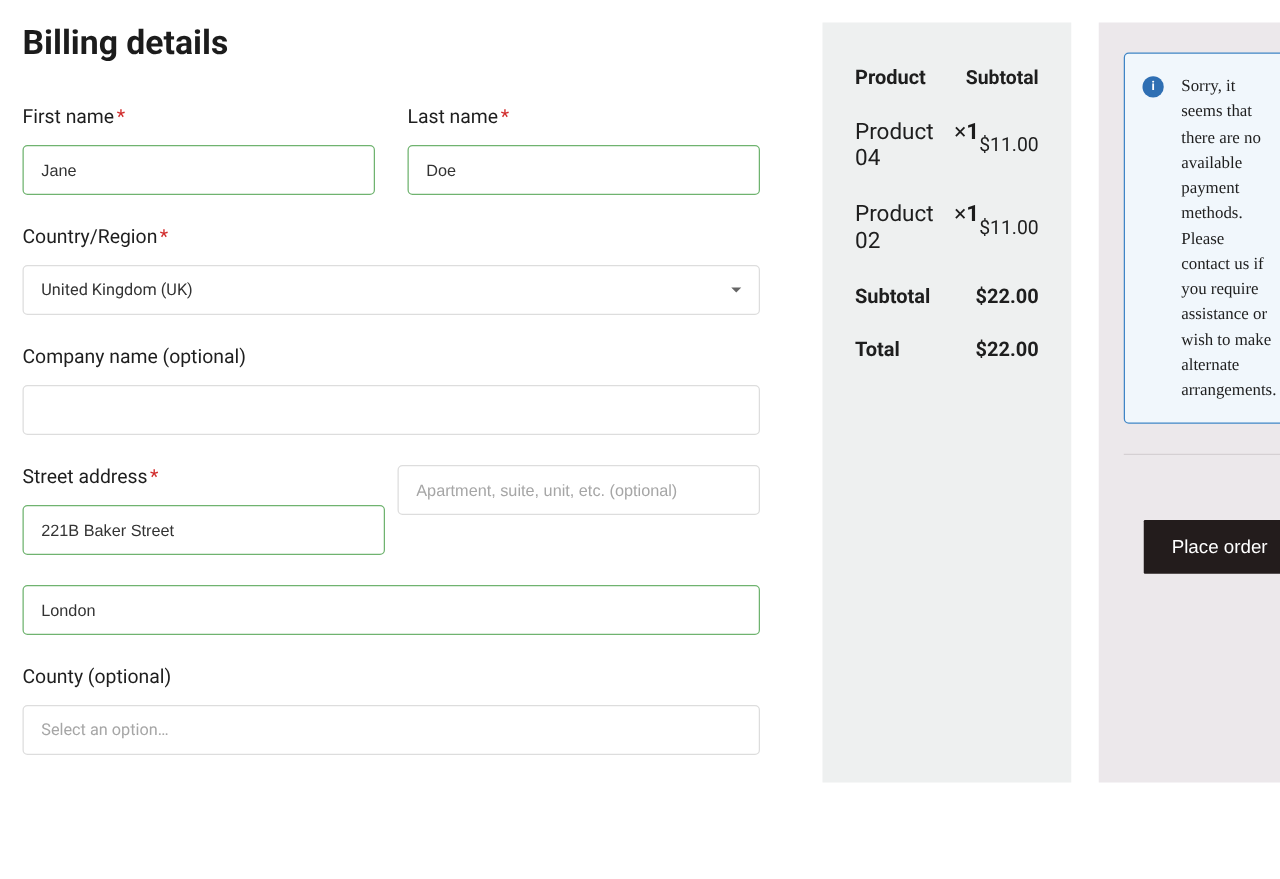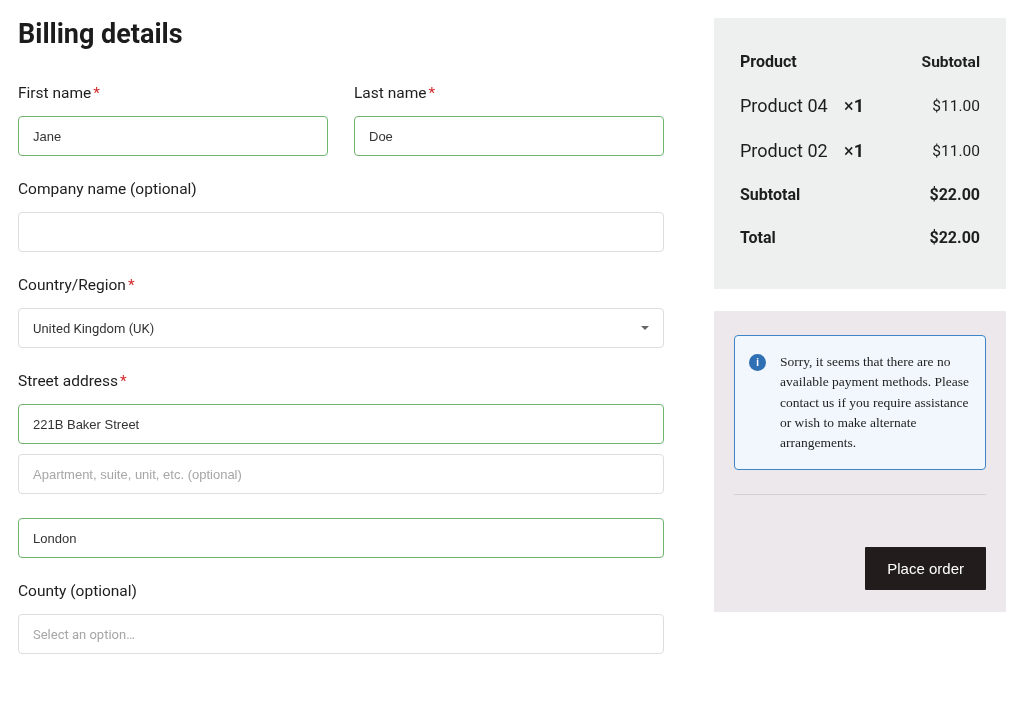--- a/index.html
+++ b/index.html
@@ -14,38 +14,38 @@
   }
   .layout {
     display: flex;
     gap: 50px;
     padding: 18px 18px 0 18px;
   }
   .left {
     flex: 1;
   }
   .right {
-    width: 292px;
-    display: flex;
-    flex-direction: column;
+    width: 348px;
+    display: flex;
+    flex-direction: row;
     gap: 22px;
   }
   h1.page-title {
     font-size: 27px;
     font-weight: 700;
     color: #1c1c1c;
     margin-bottom: 34px;
   }
   .row {
     display: flex;
     gap: 26px;
     margin-bottom: 22px;
     margin-top: 24px;
   }
-  .row.stack { flex-direction: column; gap: 10px; }
+  .row.stack { flex-direction: row; gap: 10px; }
   .field {
     flex: 1;
     display: flex;
     flex-direction: column;
   }
   label.fld-label {
     font-size: 15.5px;
     color: #1e1e1e;
     margin-bottom: 14px;
   }
@@ -198,34 +198,34 @@
       <div class="field">
         <label class="fld-label">
           <span>Last name</span><span class="required">*</span>
         </label>
         <input class="text valid" type="text" value="Doe" style="">
       </div>
     </div>
 
     <div class="row">
       <div class="field">
-        <label class="fld-label">Company name (optional)</label>
-        <input class="text" type="text" style="">
-      </div>
-    </div>
-
-    <div class="row">
-      <div class="field">
         <label class="fld-label">
           <span>Country/Region</span><span class="required">*</span>
         </label>
         <div class="select-wrap">
           <span>United Kingdom (UK)</span>
           <span class="caret"></span>
         </div>
+      </div>
+    </div>
+
+    <div class="row">
+      <div class="field">
+        <label class="fld-label">Company name (optional)</label>
+        <input class="text" type="text" style="">
       </div>
     </div>
 
     <div class="row stack">
       <div class="field">
         <label class="fld-label">
           <span>Street address</span><span class="required">*</span>
         </label>
         <input class="text valid" type="text" value="221B Baker Street" style="">
       </div>

